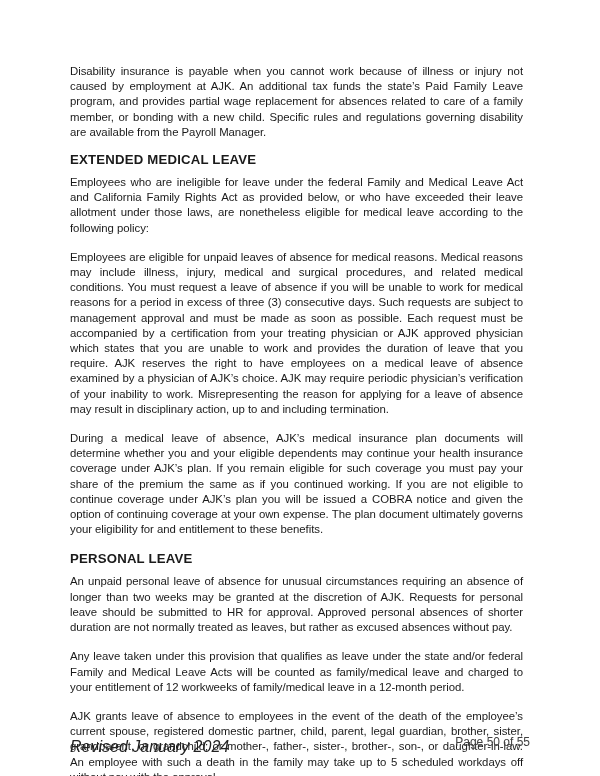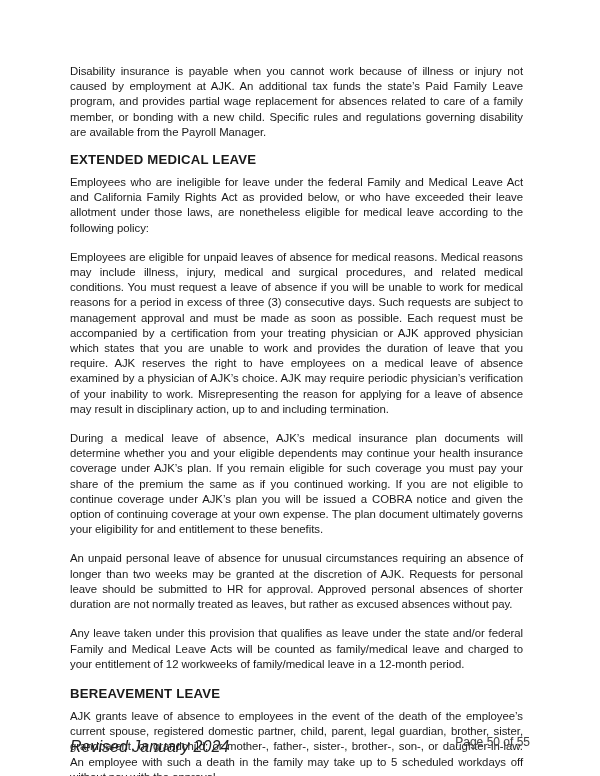--- a/index.html
+++ b/index.html
@@ -59,24 +59,24 @@
   <p class="para">Disability insurance is payable when you cannot work because of illness or injury not caused by employment at AJK.  An additional tax funds the state’s Paid Family Leave program, and provides partial wage replacement for absences related to care of a family member, or bonding with a new child.  Specific rules and regulations governing disability are available from the Payroll Manager.</p>
 
   <section>
     <h2 class="heading first">EXTENDED MEDICAL LEAVE</h2>
     <p class="para">Employees who are ineligible for leave under the federal Family and Medical Leave Act and California Family Rights Act as provided below, or who have exceeded their leave allotment under those laws, are nonetheless eligible for medical leave according to the following policy:</p>
     <p class="para">Employees are eligible for unpaid leaves of absence for medical reasons.  Medical reasons may include illness, injury, medical and surgical procedures, and related medical conditions.  You must request a leave of absence if you will be unable to work for medical reasons for a period in excess of three (3) consecutive days.  Such requests are subject to management approval and must be made as soon as possible.  Each request must be accompanied by a certification from your treating physician or AJK approved physician which states that you are unable to work and provides the duration of leave that you require.  AJK reserves the right to have employees on a medical leave of absence examined by a physician of AJK’s choice.  AJK may require periodic physician’s verification of your inability to work.  Misrepresenting the reason for applying for a leave of absence may result in disciplinary action, up to and including termination.</p>
     <p class="para">During a medical leave of absence, AJK’s medical insurance plan documents will determine whether you and your eligible dependents may continue your health insurance coverage under AJK’s plan.  If you remain eligible for such coverage you must pay your share of the premium the same as if you continued working.  If you are not eligible to continue coverage under AJK’s plan you will be issued a COBRA notice and given the option of continuing coverage at your own expense.  The plan document ultimately governs your eligibility for and entitlement to these benefits.</p>
   </section>
 
   <section>
+    <h2 class="heading">PERSONAL LEAVE</h2>
     <p class="para">An unpaid personal leave of absence for unusual circumstances requiring an absence of longer than two weeks may be granted at the discretion of AJK.  Requests for personal leave should be submitted to HR for approval.  Approved personal absences of shorter duration are not normally treated as leaves, but rather as excused absences without pay.</p>
     <p class="para">Any leave taken under this provision that qualifies as leave under the state and/or federal Family and Medical Leave Acts will be counted as family/medical leave and charged to your entitlement of 12 workweeks of family/medical leave in a 12-month period.</p>
   </section>
 
   <section>
-    <h2 class="heading">BEREAVEMENT LEAVE</h2>
     <p class="para">AJK grants leave of absence to employees in the event of the death of the employee’s current spouse, registered domestic partner, child, parent, legal guardian, brother, sister, grandparent, or grandchild; or mother-, father-, sister-, brother-, son-, or daughter-in-law.  An employee with such a death in the family may take up to 5 scheduled workdays off without pay with the approval</p>
   </section>
 </div>
 
 <div class="footer-left">Revised January 2024</div>
 <div class="footer-right">Page 50 of 55</div>
 
 </body></html>

